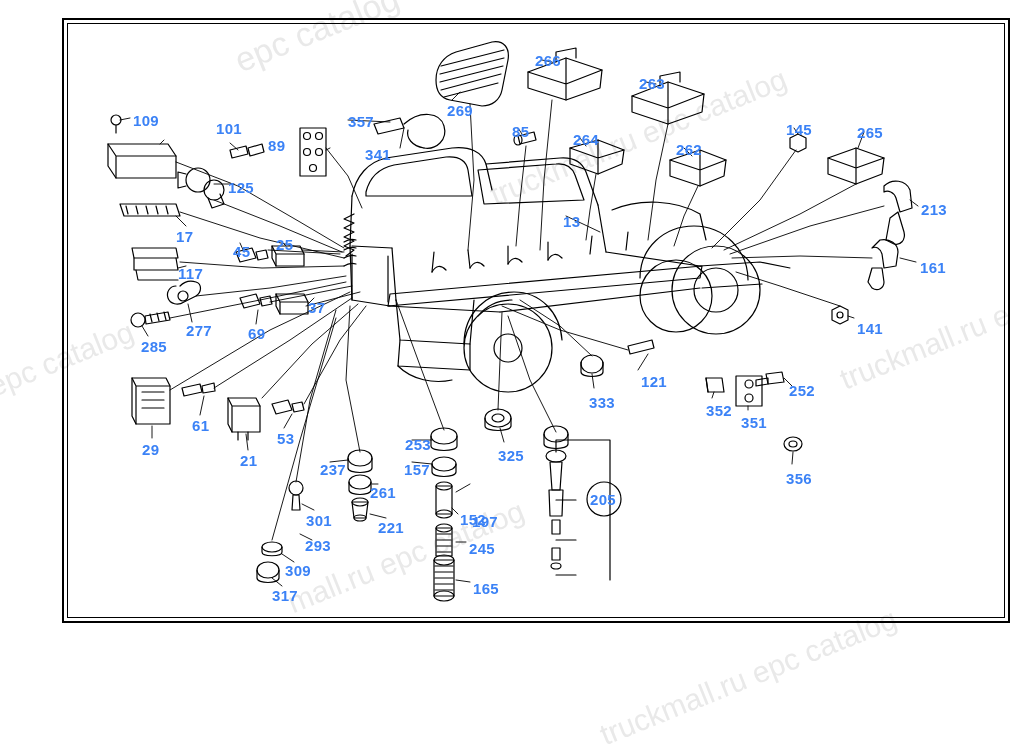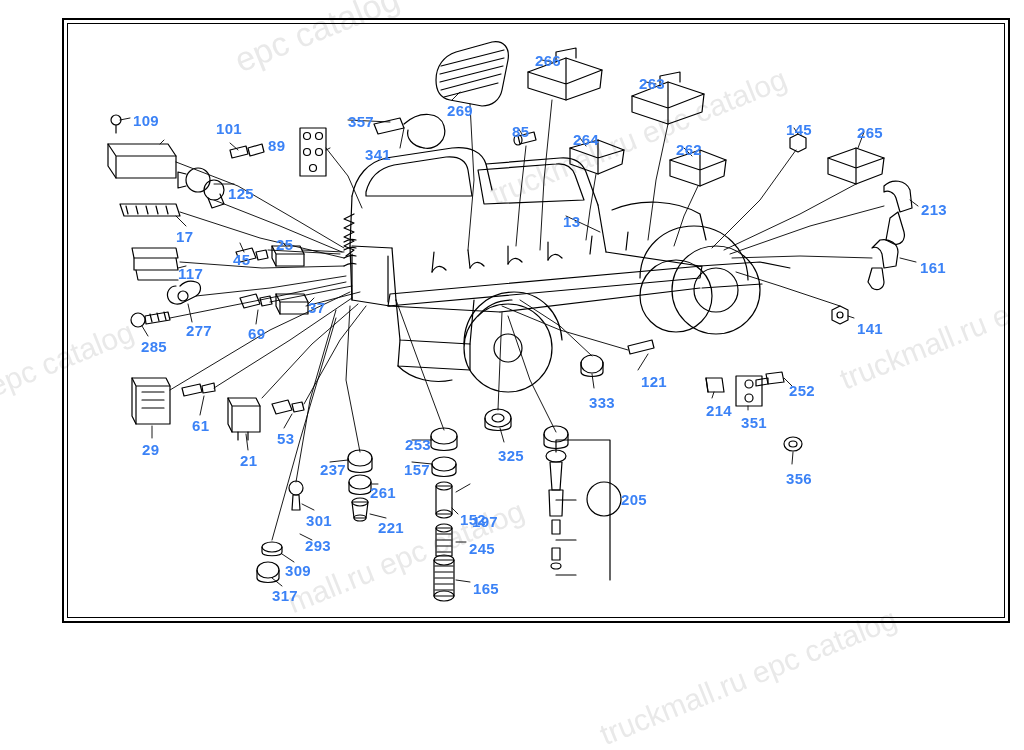--- a/index.html
+++ b/index.html
@@ -411,50 +411,50 @@
   <div class="lbl" style="left:348px; top:113px;">357</div>
   <div class="lbl" style="left:323px; top:146px;padding-left:42px;">341</div>
   <div class="lbl" style="left:447px; top:102px;">269</div>
   <div class="lbl" style="left:535px; top:52px;">266</div>
   <div class="lbl" style="left:639px; top:75px;">263</div>
   <div class="lbl" style="left:512px; top:123px;">85</div>
   <div class="lbl" style="left:573px; top:131px;">264</div>
   <div class="lbl" style="left:676px; top:141px;">262</div>
   <div class="lbl" style="left:786px; top:121px;">145</div>
   <div class="lbl" style="left:857px; top:124px;">265</div>
-  <div class="lbl" style="left:228px; top:185px;">125</div>
+  <div class="lbl" style="left:228px; top:179px;">125</div>
   <div class="lbl" style="left:563px; top:213px;">13</div>
   <div class="lbl" style="left:921px; top:201px;">213</div>
   <div class="lbl" style="left:176px; top:228px;">17</div>
-  <div class="lbl" style="left:233px; top:243px;margin-top:8px;">45</div>
+  <div class="lbl" style="left:233px; top:243px;">45</div>
   <div class="lbl" style="left:276px; top:236px;">25</div>
   <div class="lbl" style="left:920px; top:259px;">161</div>
   <div class="lbl" style="left:178px; top:265px;">117</div>
   <div class="lbl" style="left:308px; top:299px;">37</div>
   <div class="lbl" style="left:186px; top:322px;">277</div>
   <div class="lbl" style="left:248px; top:325px;">69</div>
   <div class="lbl" style="left:857px; top:320px;">141</div>
   <div class="lbl" style="left:141px; top:338px;">285</div>
   <div class="lbl" style="left:641px; top:373px;">121</div>
   <div class="lbl" style="left:192px; top:417px;">61</div>
   <div class="lbl" style="left:589px; top:394px;">333</div>
-  <div class="lbl" style="left:706px; top:402px;">214</div>
+  <div class="lbl" style="left:706px; top:402px;">352</div>
   <div class="lbl" style="left:741px; top:414px;">351</div>
   <div class="lbl" style="left:789px; top:382px;">252</div>
   <div class="lbl" style="left:142px; top:441px;">29</div>
   <div class="lbl" style="left:277px; top:430px;">53</div>
   <div class="lbl" style="left:240px; top:452px;">21</div>
   <div class="lbl" style="left:405px; top:436px;">253</div>
   <div class="lbl" style="left:498px; top:447px;">325</div>
   <div class="lbl" style="left:786px; top:470px;">356</div>
   <div class="lbl" style="left:320px; top:461px;">237</div>
   <div class="lbl" style="left:404px; top:461px;">157</div>
   <div class="lbl" style="left:370px; top:484px;">261</div>
   <div class="lbl" style="left:472px; top:481px;margin-top:32px;">197</div>
-  <div class="lbl" style="left:590px; top:491px; font-size:15px;margin-left:31px;">205</div>
+  <div class="lbl" style="left:590px; top:491px; font-size:15px;">205</div>
   <div class="lbl" style="left:306px; top:512px;">301</div>
   <div class="lbl" style="left:378px; top:519px;">221</div>
   <div class="lbl" style="left:460px; top:511px;">152</div>
   <div class="lbl" style="left:469px; top:540px;">245</div>
   <div class="lbl" style="left:305px; top:537px;">293</div>
   <div class="lbl" style="left:285px; top:562px;">309</div>
   <div class="lbl" style="left:473px; top:580px;">165</div>
   <div class="lbl" style="left:272px; top:587px;">317</div>
 
 

